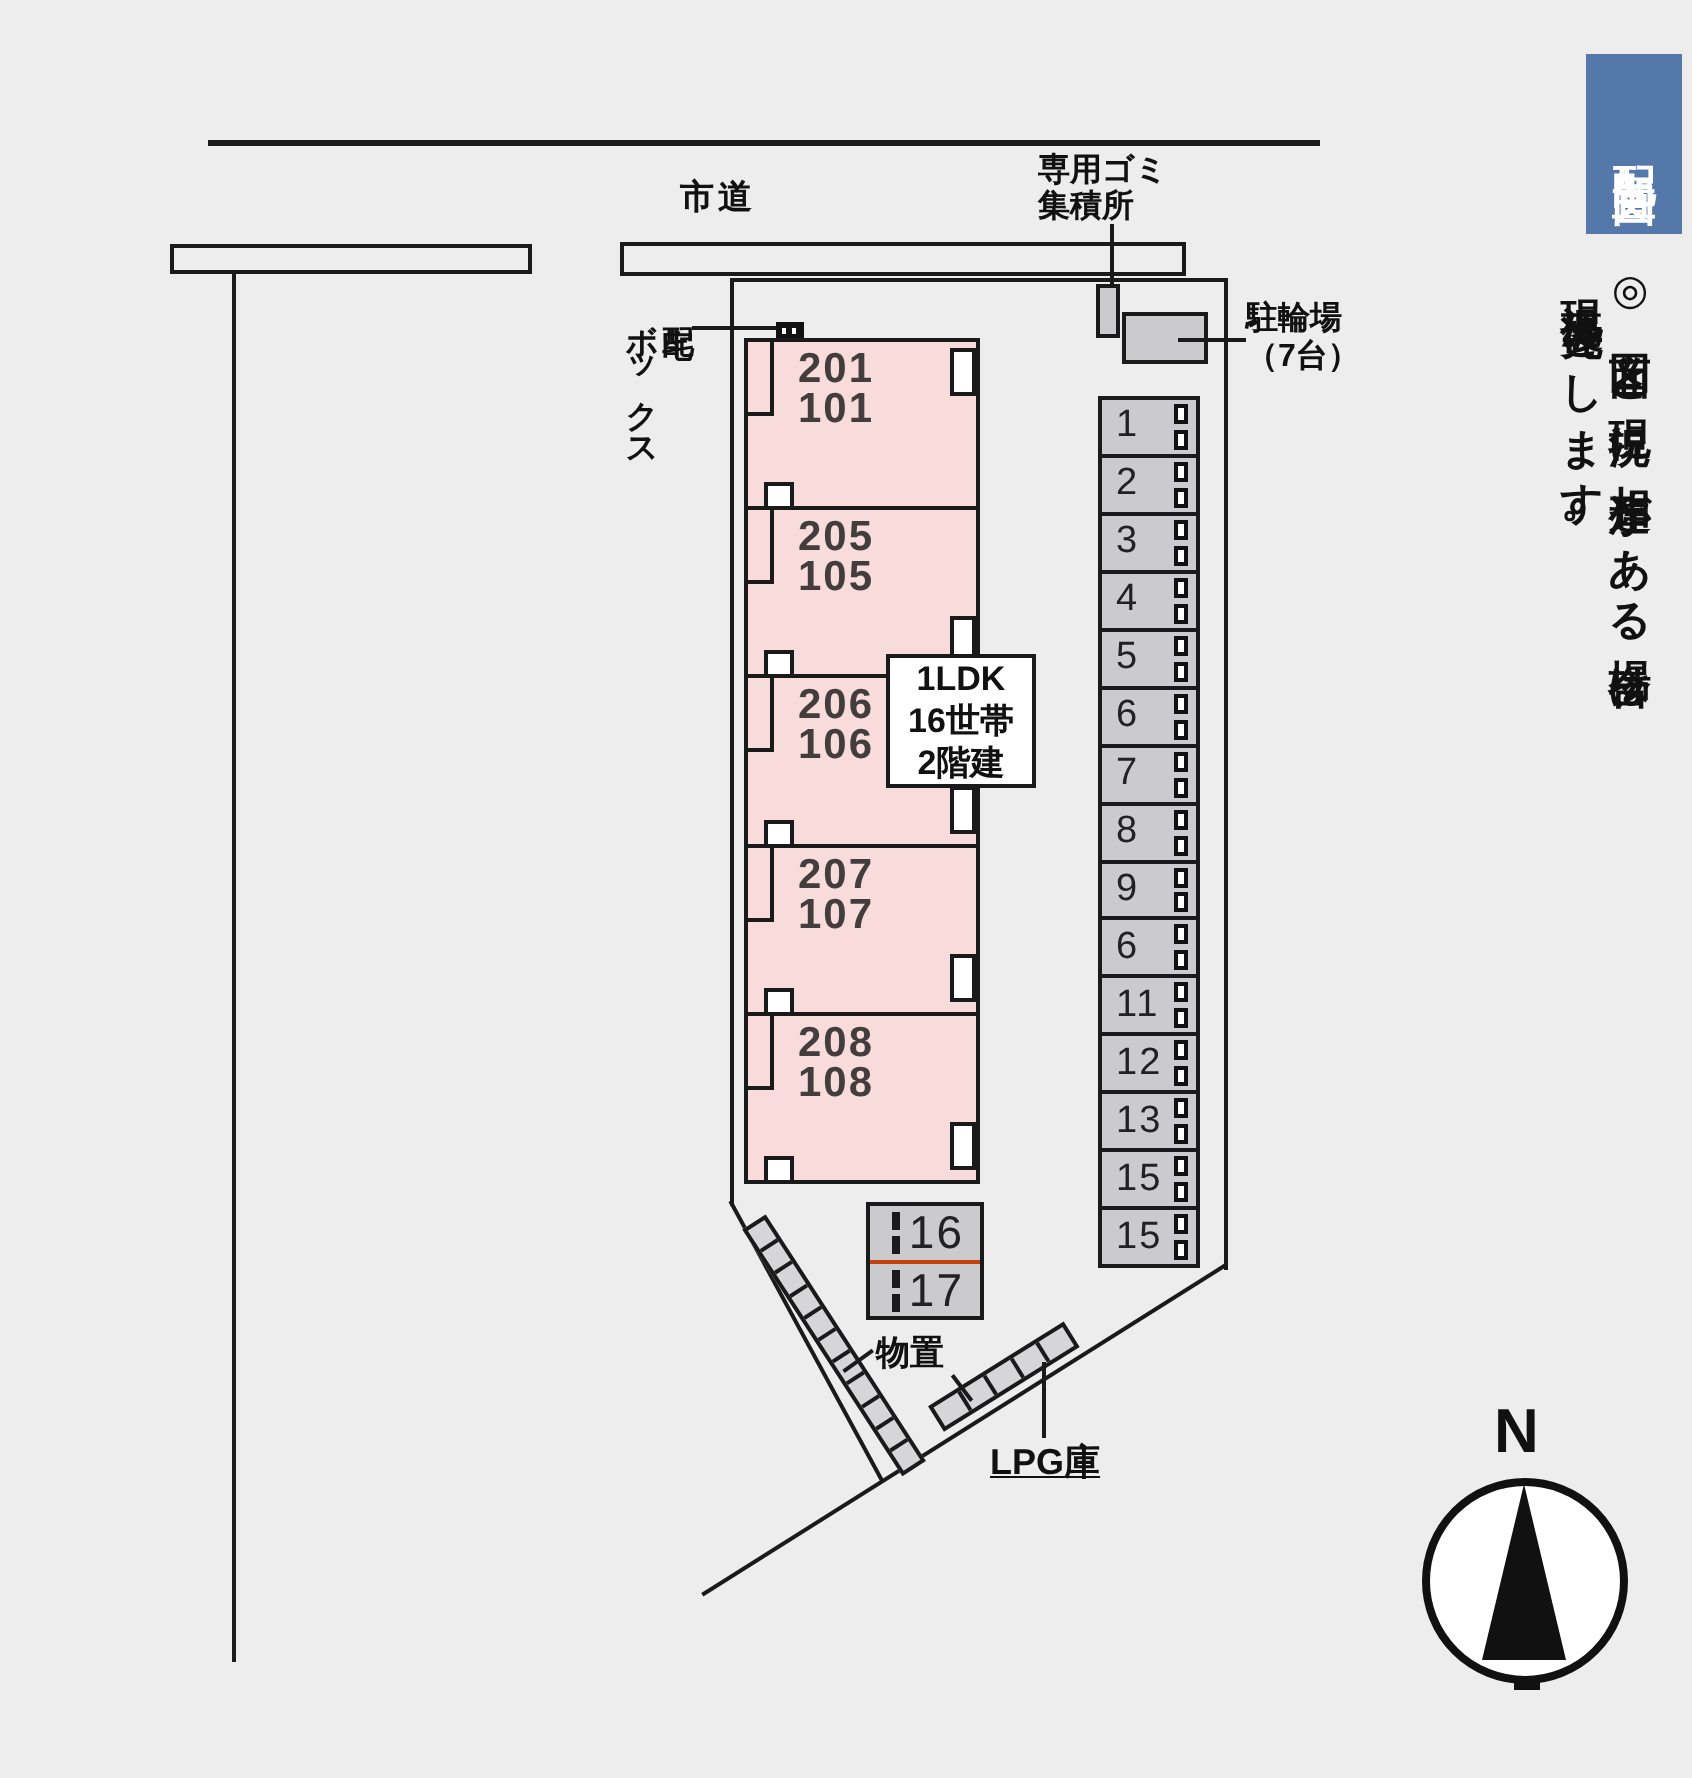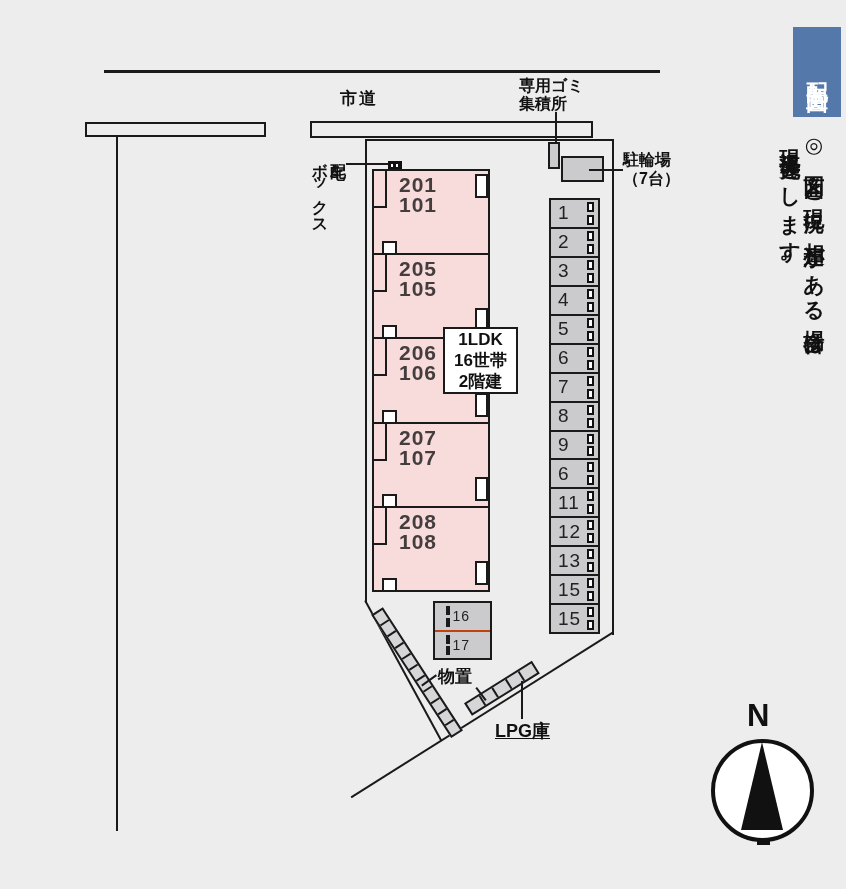--- a/index.html
+++ b/index.html
@@ -60,21 +60,21 @@
   .p-space { position:relative; flex:1; display:flex; align-items:center; }
   .p-space.sep { border-top:2px solid #1a1a1a; }
   .p-num { margin-left:7px; font-size:19px; color:#222; letter-spacing:1px; }
   .stopbox { position:absolute; left:36px; width:7px; height:10px; background:#fff; border:2px solid #111; }
   .stopbox.s1 { top:2px; } .stopbox.s2 { bottom:2px; }
 
   
   .south-block { left:433px; top:601px; width:59px; height:59px; background:#cbcbcd; border:2px solid #1a1a1a; display:flex; flex-direction:column; z-index:4; }
   .s-space { position:relative; flex:1; display:flex; align-items:center; justify-content:flex-end; }
   .s-space.sep { border-top:2px solid #c2410c; }
-  .s-num { margin-right:20px; font-size:14px; color:#222; letter-spacing:1px;text-align:right; }
+  .s-num { margin-right:8px; font-size:23px; color:#222; letter-spacing:1px;text-align:right; }
   .sdash { position:absolute; left:11px; width:4px; height:9px; background:#1a1a1a; }
   .sdash.s1 { top:3px; } .sdash.s2 { bottom:3px; }
 
   
   .strip { position:absolute; display:flex; border:2px solid #1a1a1a; background:#d6d6d8; }
   .strip-cell { flex:1; border-right:2px solid #1a1a1a; }
   .strip-cell:last-child { border-right:none; }
   .storage-strip { left:377px; top:604px; width:147px; height:14px; transform-origin:0 50%; transform:rotate(57deg); }
   .lpg-strip { left:468px; top:702px; width:80px; height:15px; transform-origin:0 50%; transform:rotate(-32deg); }
   .storage-label { left:438px; top:665px; font-size:17px; }

